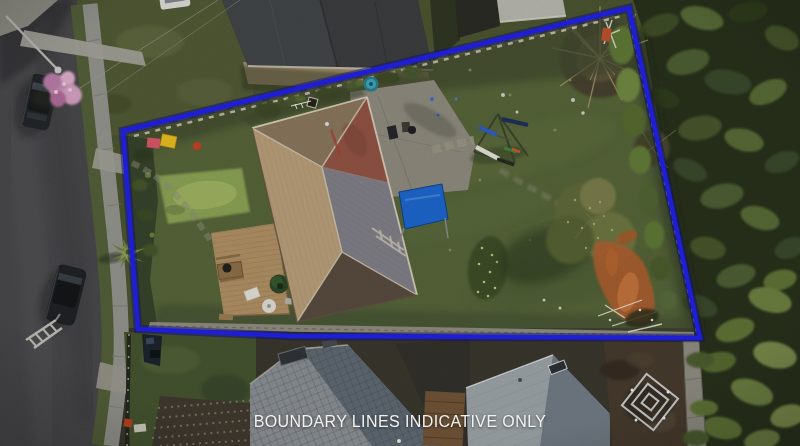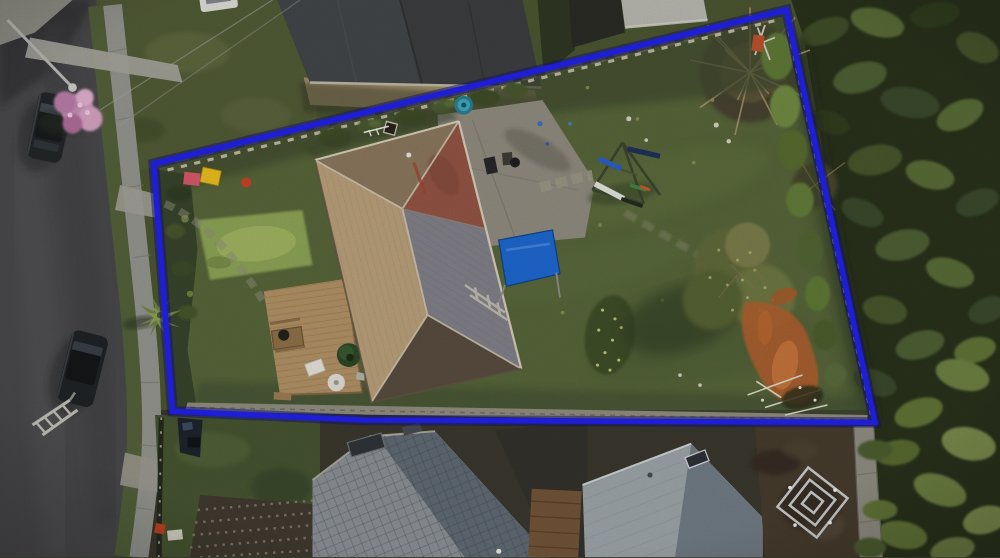--- a/index.html
+++ b/index.html
@@ -554,13 +554,14 @@
 <rect x="0" y="0" width="800" height="446" filter="url(#grain)" opacity="0.07"></rect>
 <rect x="0" y="0" width="800" height="446" fill="url(#vg)"></rect>
 
 <g>
   <polygon class="boundary-line boundary-glow" points="123,131 629,8 700,338 290,336 138,329"></polygon>
   <polygon class="boundary-line boundary-main" points="123,131 629,8 700,338 290,336 138,329"></polygon>
 </g>
 <circle cx="399" cy="441" r="2" fill="#e6e4da" opacity="0.9"></circle>
 </svg>
 
+<div class="caption">BOUNDARY LINES INDICATIVE ONLY</div>
 </div>
 
 </body></html>

